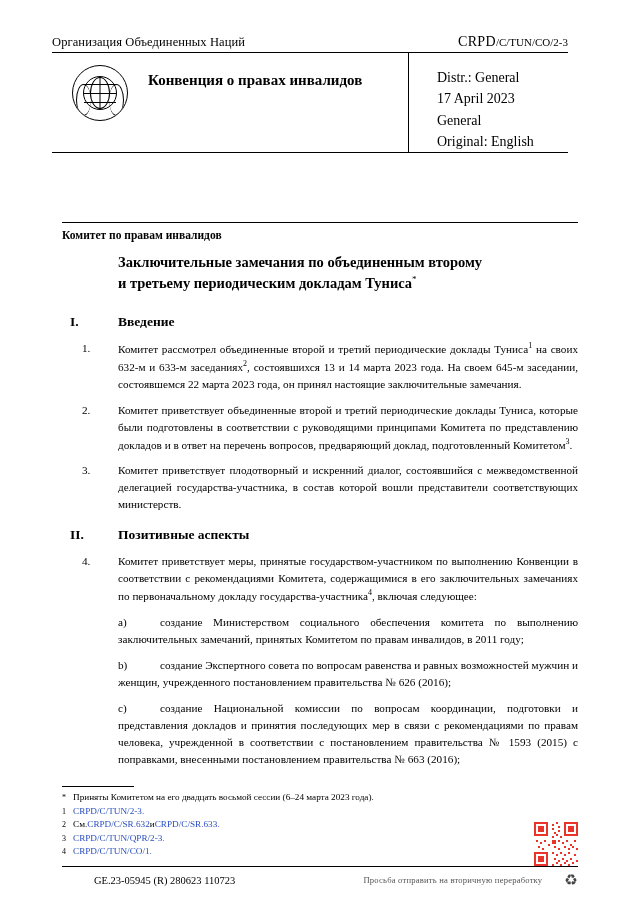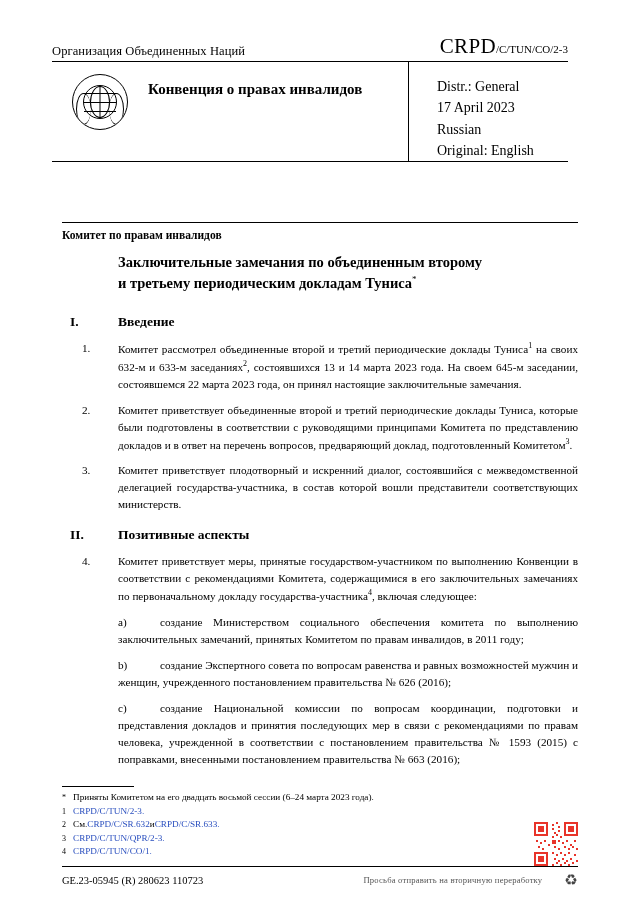--- a/index.html
+++ b/index.html
@@ -39,21 +39,21 @@
   }
   .org-name {
     font-size: 12.5px;
     letter-spacing: 0.1px;
   }
   .symbol {
     font-size: 11px;
     white-space: nowrap;
   }
   .symbol .big {
-    font-size: 21px;
+    font-size: 14px;
     letter-spacing: 0.3px;
     text-align: center;
   }
 
   .meta-row {
     display: flex;
     align-items: flex-start;
     margin-top: 0;
     border-bottom: 1.6px solid #000;
     min-height: 88px;
@@ -266,21 +266,21 @@
     left: 62px;
     top: 866px;
     width: 516px;
     display: flex;
     align-items: center;
     justify-content: space-between;
     border-top: 1.1px solid #000;
     padding-top: 4px;
     font-size: 10.5px;
   }
-  .footer .jobno { white-space: nowrap; }
+  .footer .jobno { white-space: nowrap; margin-left: 32px; }
   .footer .recycle {
     font-size: 8.6px;
     color: #555;
     letter-spacing: 0.2px;
     display: flex;
     align-items: center;
     gap: 22px;
   }
   .recycle-glyph {
     font-size: 15px;
@@ -320,21 +320,21 @@
           <div class="lat lat2"></div>
           <div class="lat lat3"></div>
         </div>
       </div>
       <div class="title-cell">
         <div class="conv-title">Конвенция о правах инвалидов</div>
       </div>
       <div class="distr-cell">
         <div>Distr.: General</div>
         <div>17 April 2023</div>
-        <div>Russian</div>
+        <div>General</div>
         <div>Original: English</div>
       </div>
     </div>
   </div>
 
   <div class="committee">Комитет по правам инвалидов</div>
 
   <div class="doc-title">
     <span>Заключительные замечания по объединенным второму</span><br>
     <span>и третьему периодическим докладам Туниса</span><sup>*</sup>

